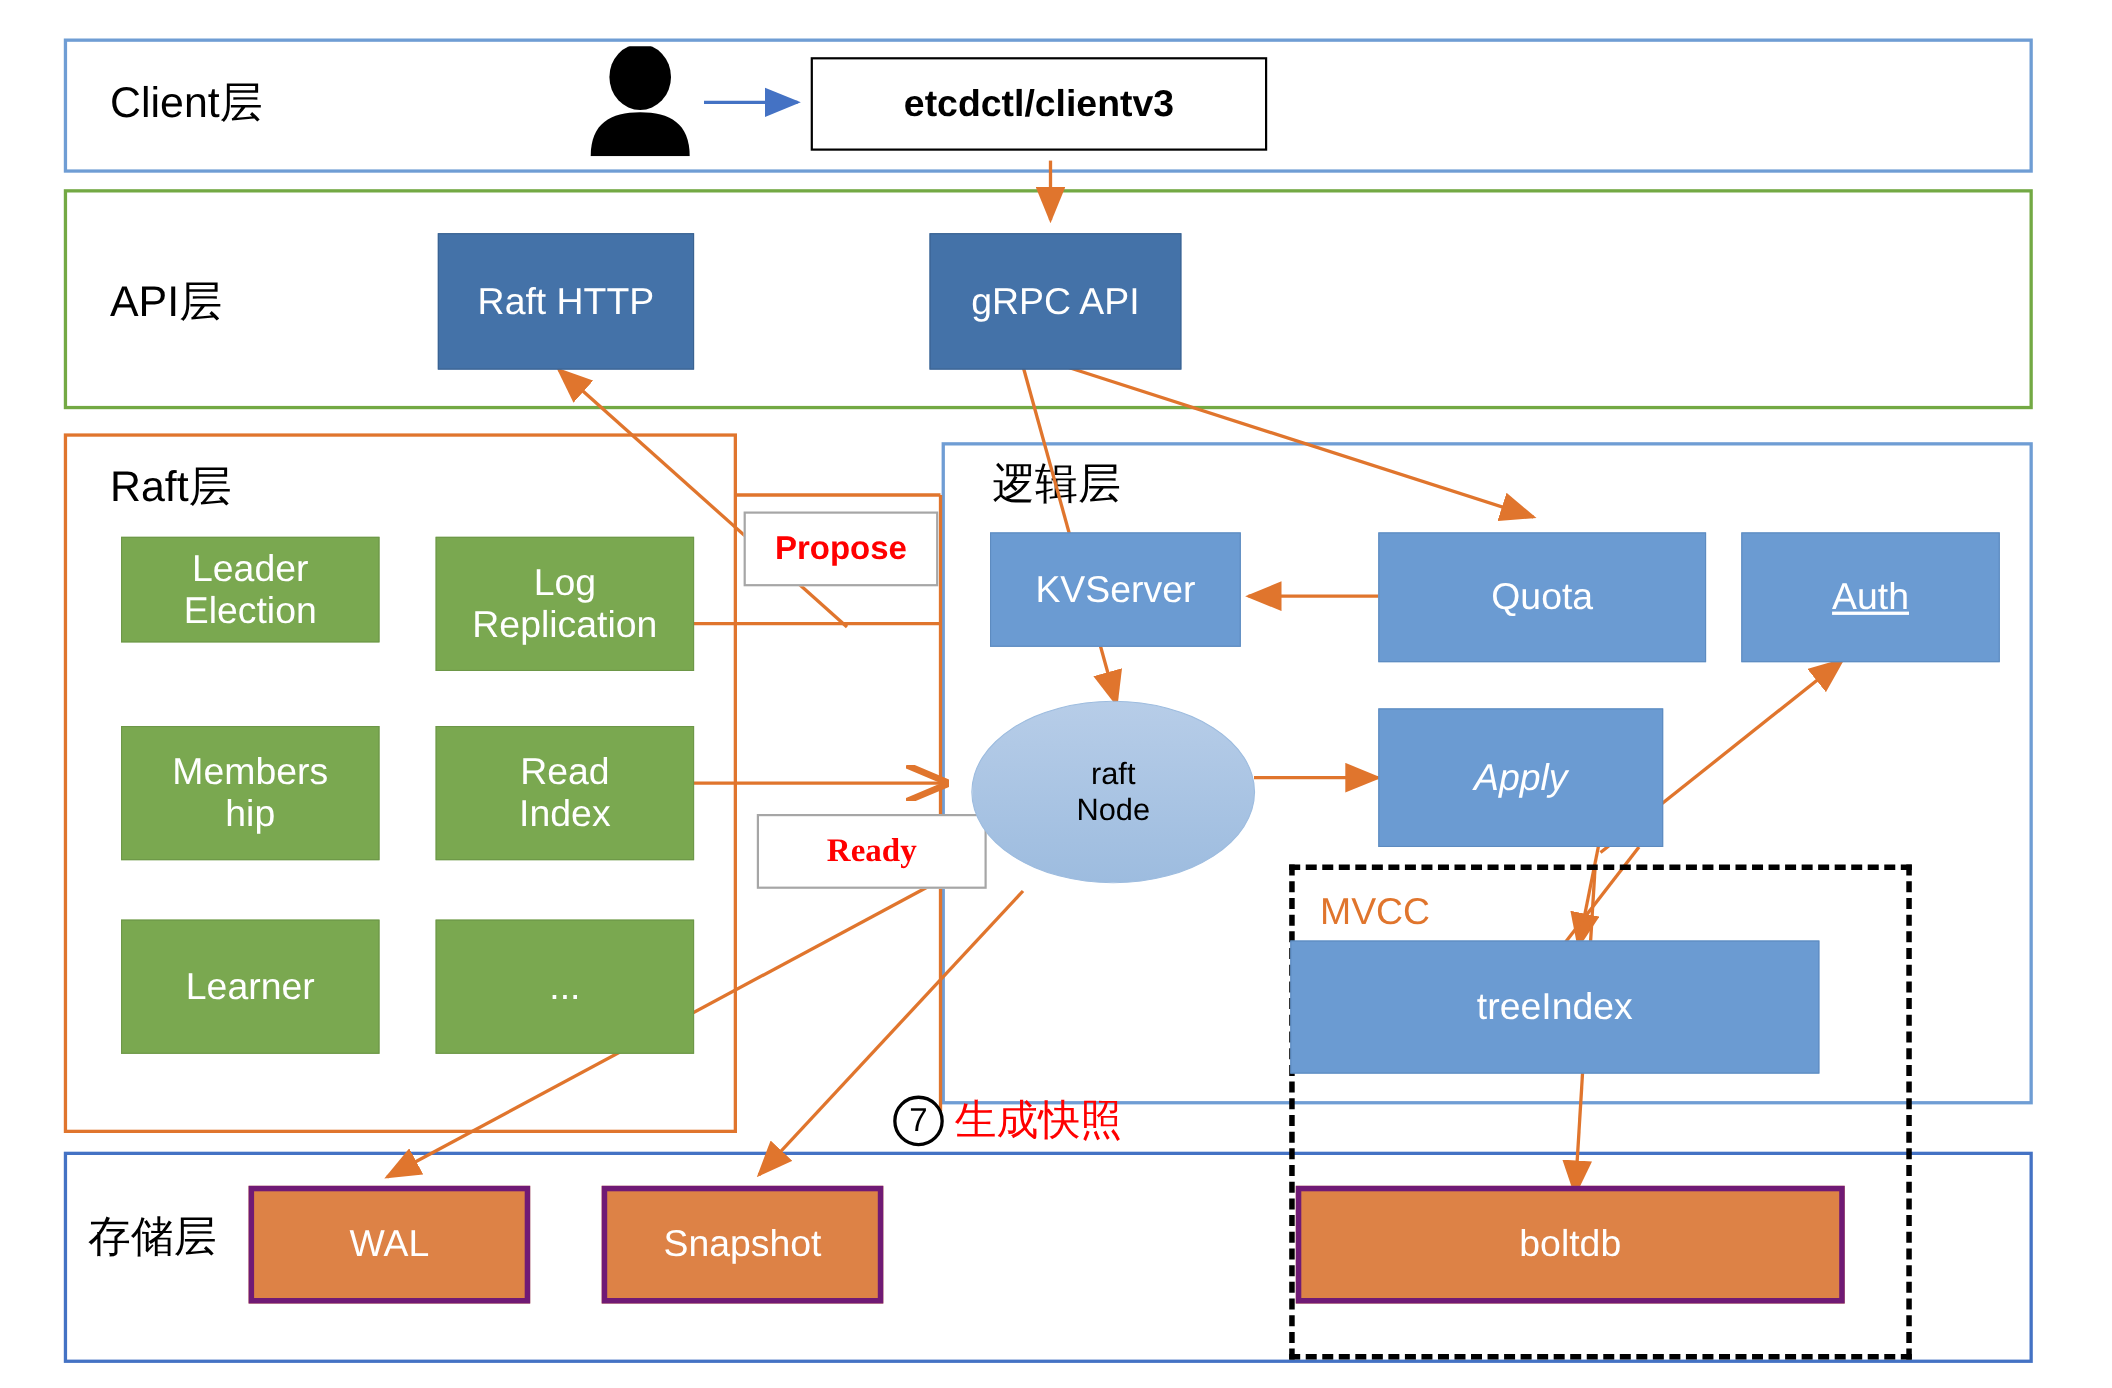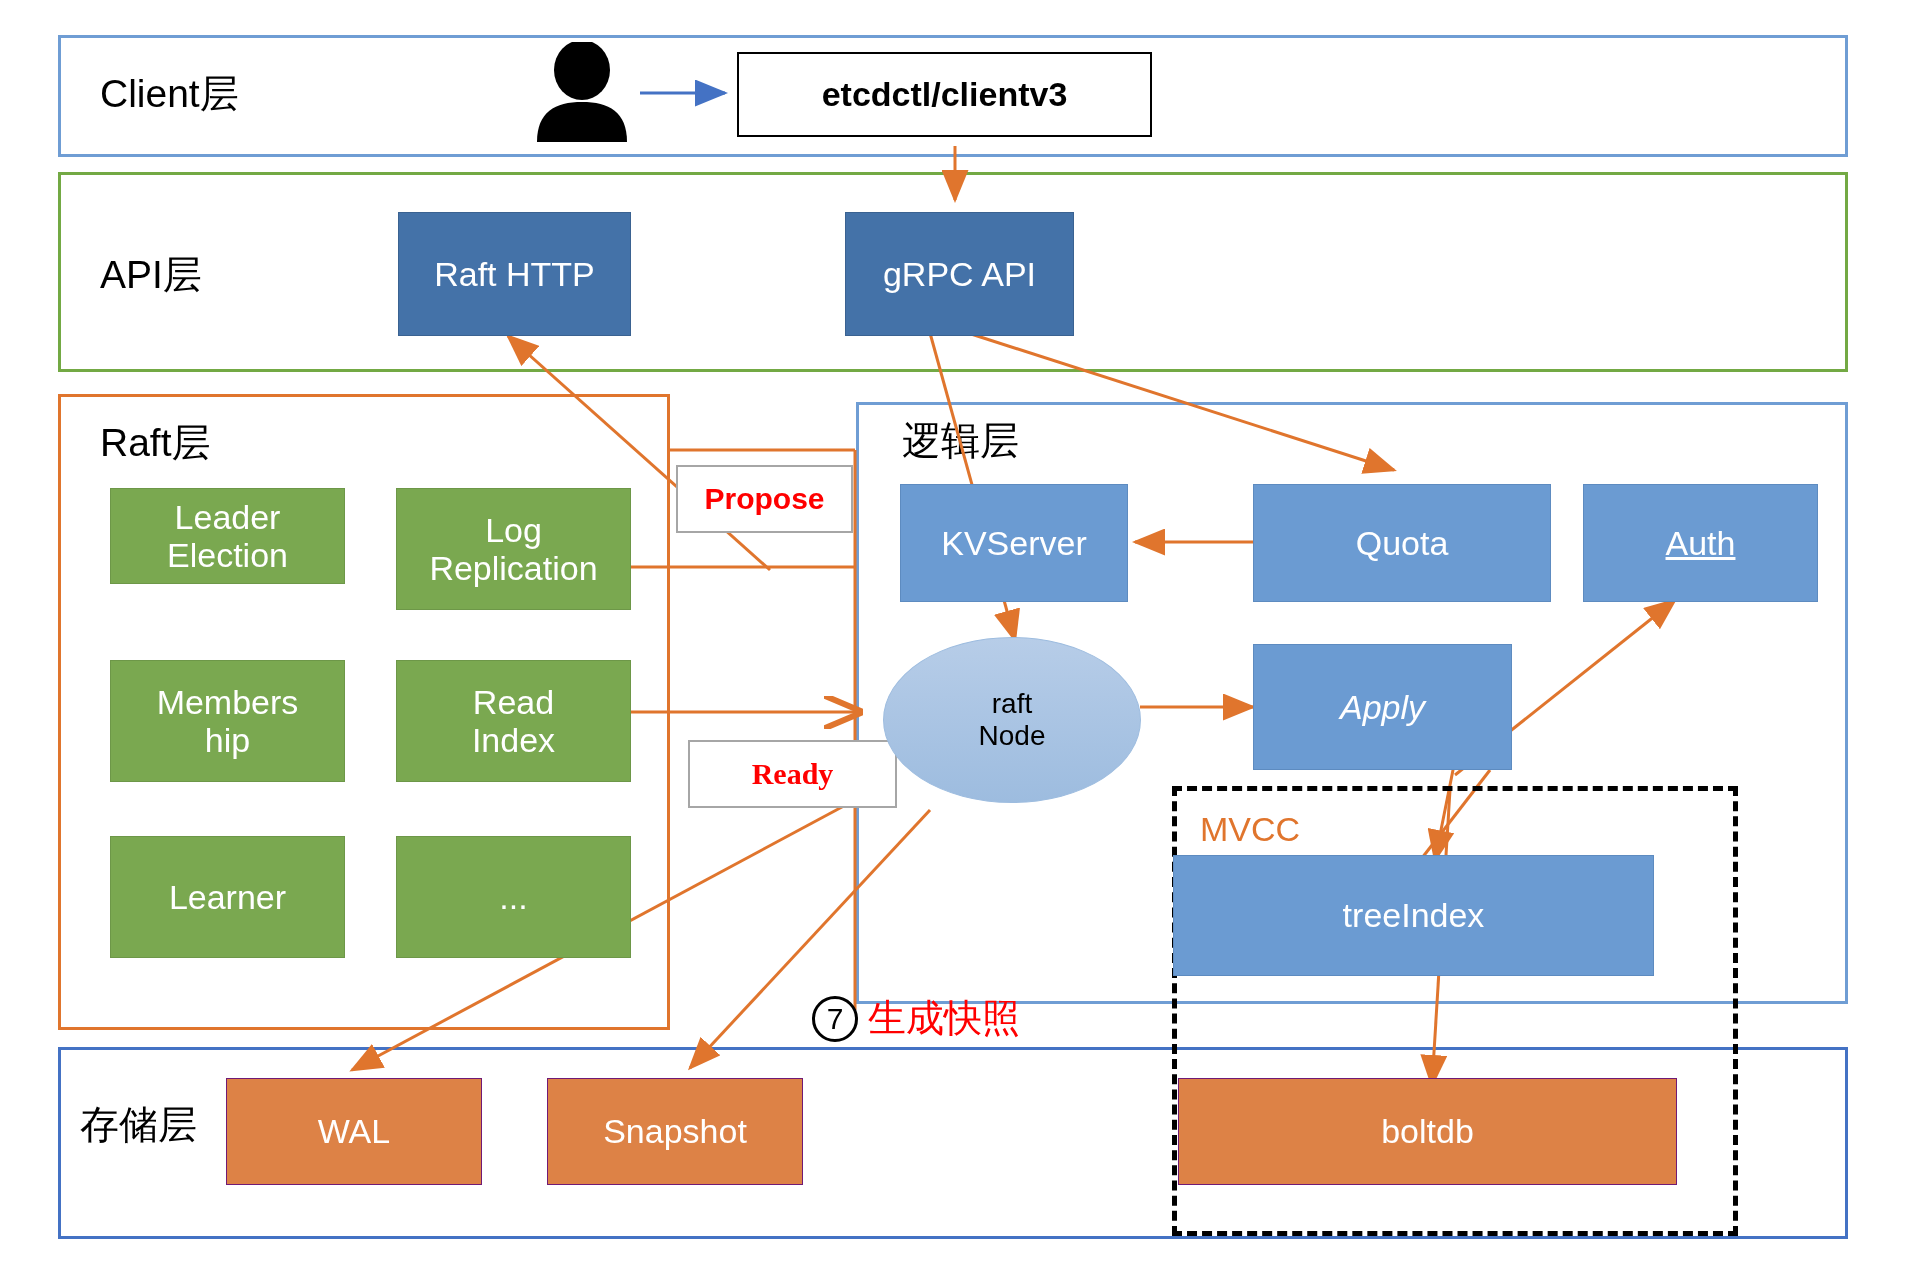--- a/index.html
+++ b/index.html
@@ -50,21 +50,21 @@
     justify-content: center;
     text-align: center;
     line-height: 1.12;
     white-space: pre-line;
     color: #ffffff;
     font-size: 34px;
   }
   .n-darkblue { background: #4472a8; border: 1px solid #3a6291; }
   .n-green    { background: #7aa850; border: 1px solid #6d9748; }
   .n-midblue  { background: #6b9bd2; border: 1px solid #5d8bc0; }
-  .n-orange   { background: #dd8246; border: 1px solid #701a75; }
+  .n-orange   { background: #dd8246; border: 5px solid #701a75; }
   .n-white    { background: #ffffff; border: 2px solid #000000; color: #000000; }
 
   .label-box {
     position: absolute;
     box-sizing: border-box;
     background: #ffffff;
     border: 2px solid #a6a6a6;
     display: flex;
     align-items: center;
     justify-content: center;
@@ -216,21 +216,21 @@
   <div class="node n-green" style="left:110px; top:660px; width:235px; height:122px;">Members
 hip</div>
   <div class="node n-green" style="left:396px; top:660px; width:235px; height:122px;">Read
 Index</div>
   <div class="node n-green" style="left:110px; top:836px; width:235px; height:122px;">Learner</div>
   <div class="node n-green" style="left:396px; top:836px; width:235px; height:122px;">...</div>
 
   <div class="label-box" style="left:676px; top:465px; width:177px; height:68px;">Propose</div>
   <div class="label-box" style="left:688px; top:740px; width:209px; height:68px;font-family:Liberation Serif, serif;">Ready</div>
 
-  <div class="node n-midblue" style="left:900px; top:484px; width:228px; height:118px;">KVServer</div>
+  <div class="node n-midblue" style="left:900px; top:484px; width:228px; height:104px;">KVServer</div>
   <div class="node n-midblue" style="left:1253px; top:484px; width:298px; height:118px;">Quota</div>
   <div class="node n-midblue" style="left:1583px; top:484px; width:235px; height:118px;text-decoration:underline;">Auth</div>
   <div class="node n-midblue" style="left:1253px; top:644px; width:259px; height:126px;font-style:italic;">Apply</div>
 
   <div class="ellipse" style="left:883px; top:637px; width:258px; height:166px;">raft
 Node</div>
 
   <div class="mvcc-box" style="left:1172px; top:786px; width:566px; height:450px;"></div>
   <div class="mvcc-label" style="left:1200px; top:810px;">MVCC</div>
 

